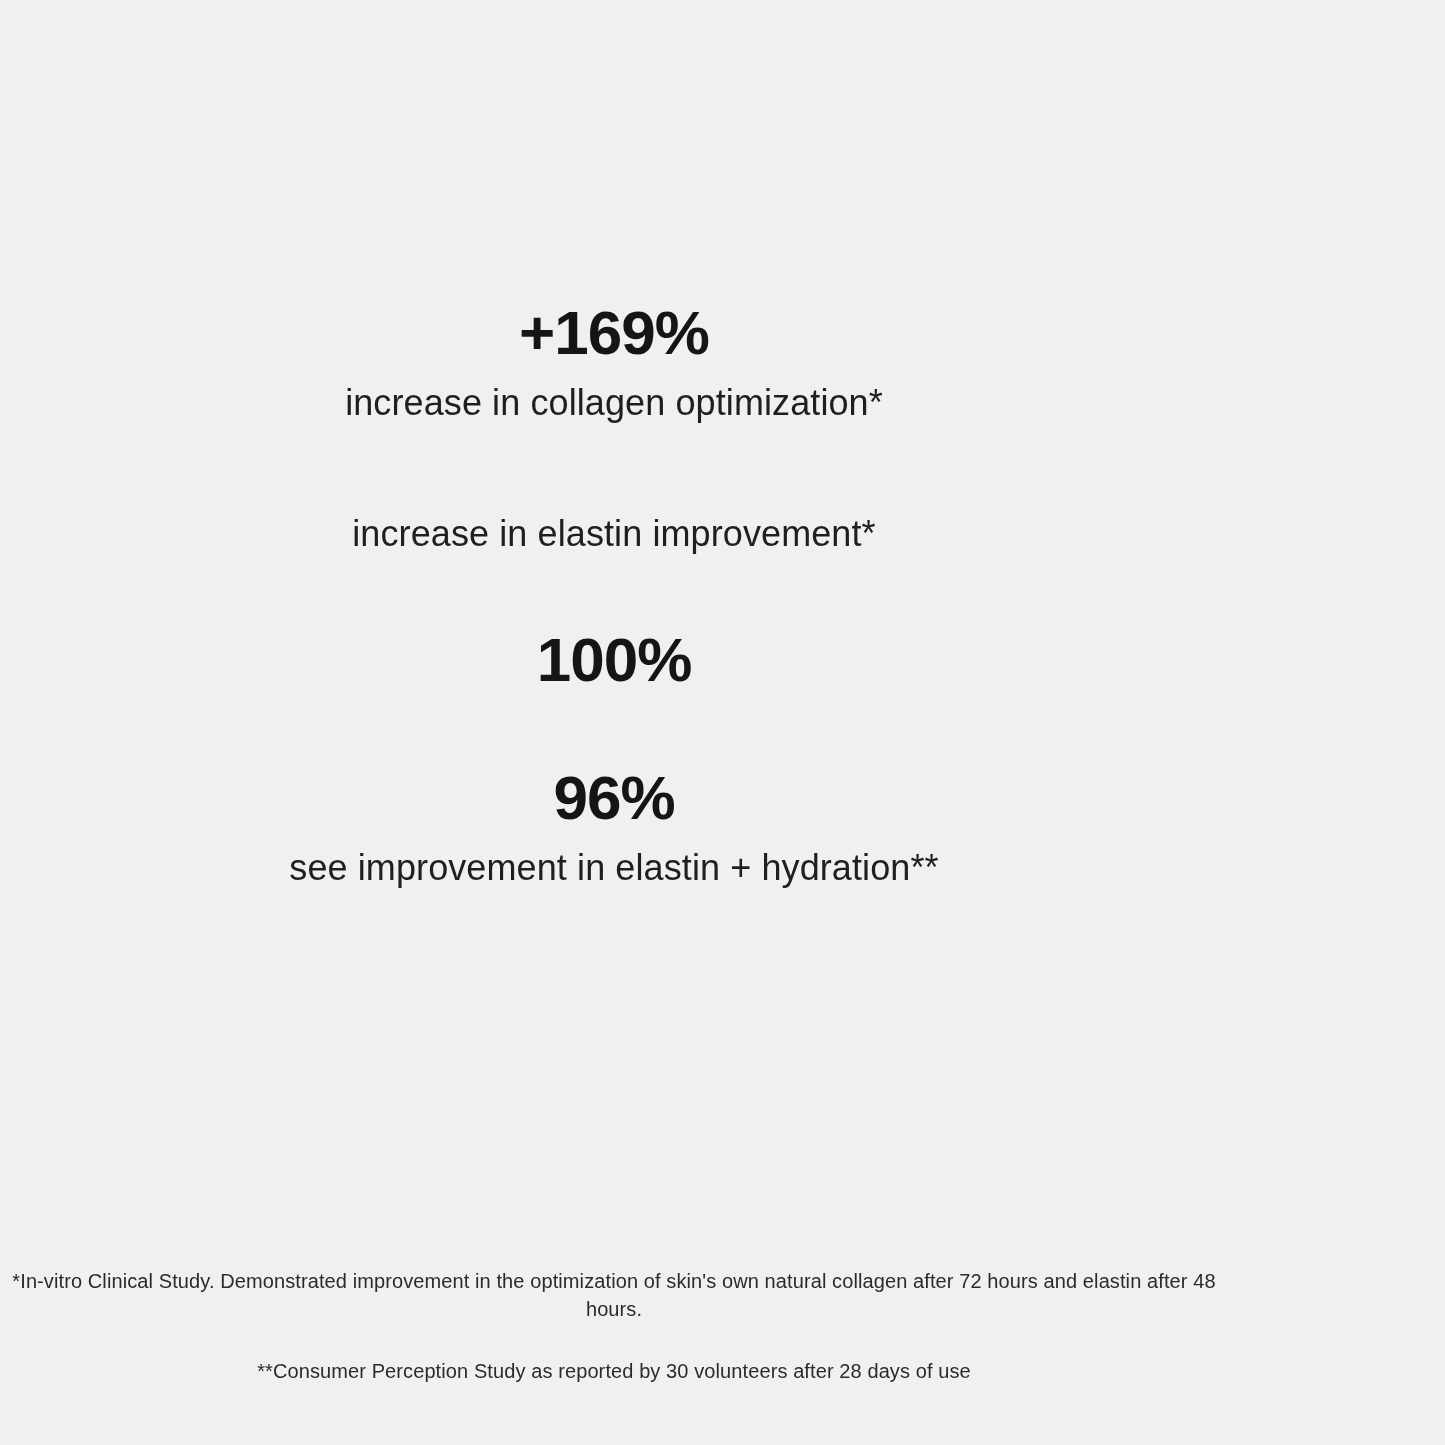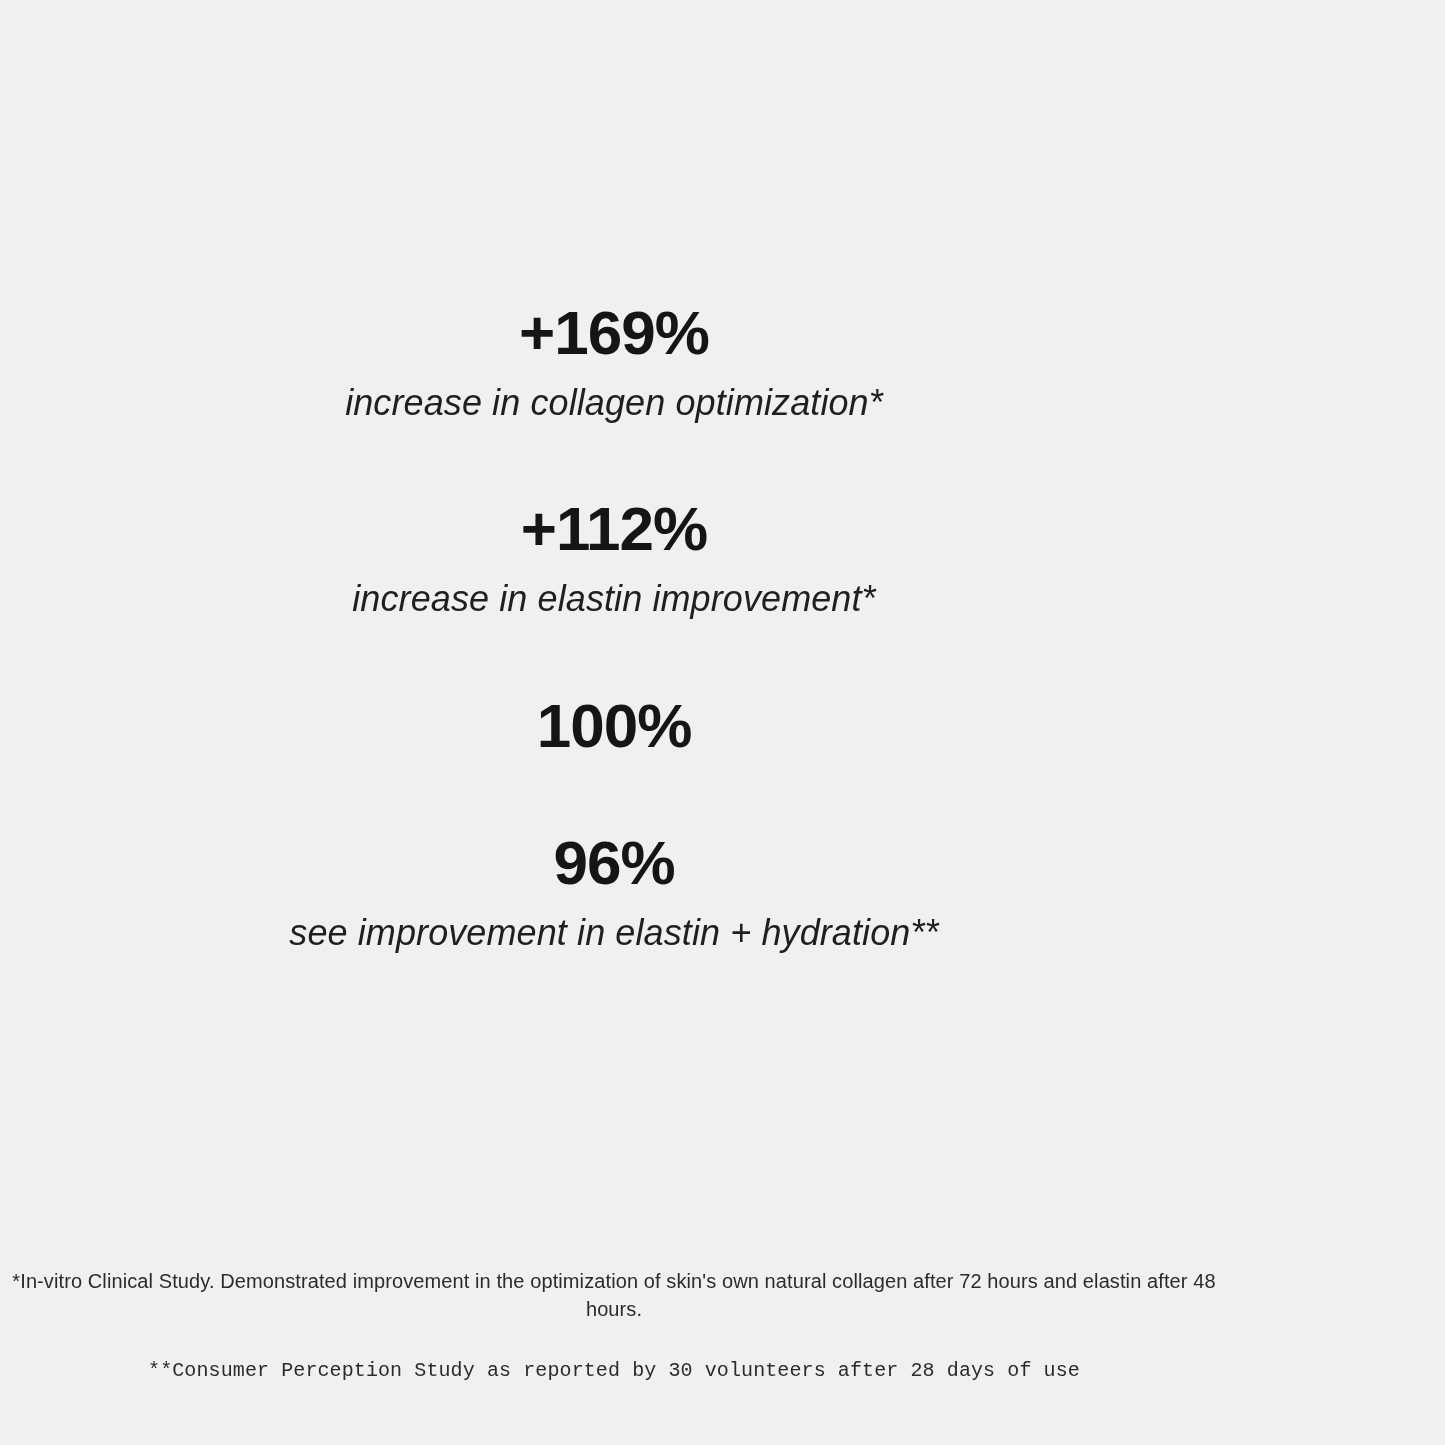--- a/index.html
+++ b/index.html
@@ -46,54 +46,51 @@
     line-height: 1.05;
     color: #151515;
   }
   .stat-label {
     font-size: 36px;
     font-weight: 400;
     line-height: 1.2;
     color: #1f1f1f;
     margin-top: 16px;
     letter-spacing: 0.1px;
-    font-style: italic;
   }
   .footnotes {
     position: absolute;
     left: 0;
     right: 0;
     bottom: 60px;
     text-align: center;
   }
   .footnote {
     font-size: 20px;
     color: #2b2b2b;
     line-height: 1.4;
     letter-spacing: 0.1px;
   }
   .footnote.second {
     margin-top: 34px;
-    font-family: Liberation Mono, monospace;
   }
 </style>
 </head>
 <body>
 
 <div class="page">
 
   <div class="stats">
 
     <div class="stat-block">
       <div class="stat-value">+169%</div>
       <div class="stat-label">increase in collagen optimization*</div>
     </div>
 
     <div class="stat-block">
-      <div class="stat-value">+112%</div>
       <div class="stat-label">increase in elastin improvement*</div>
     </div>
 
     <div class="stat-block">
       <div class="stat-value">100%</div>
     </div>
 
     <div class="stat-block">
       <div class="stat-value">96%</div>
       <div class="stat-label">see improvement in elastin + hydration**</div>

